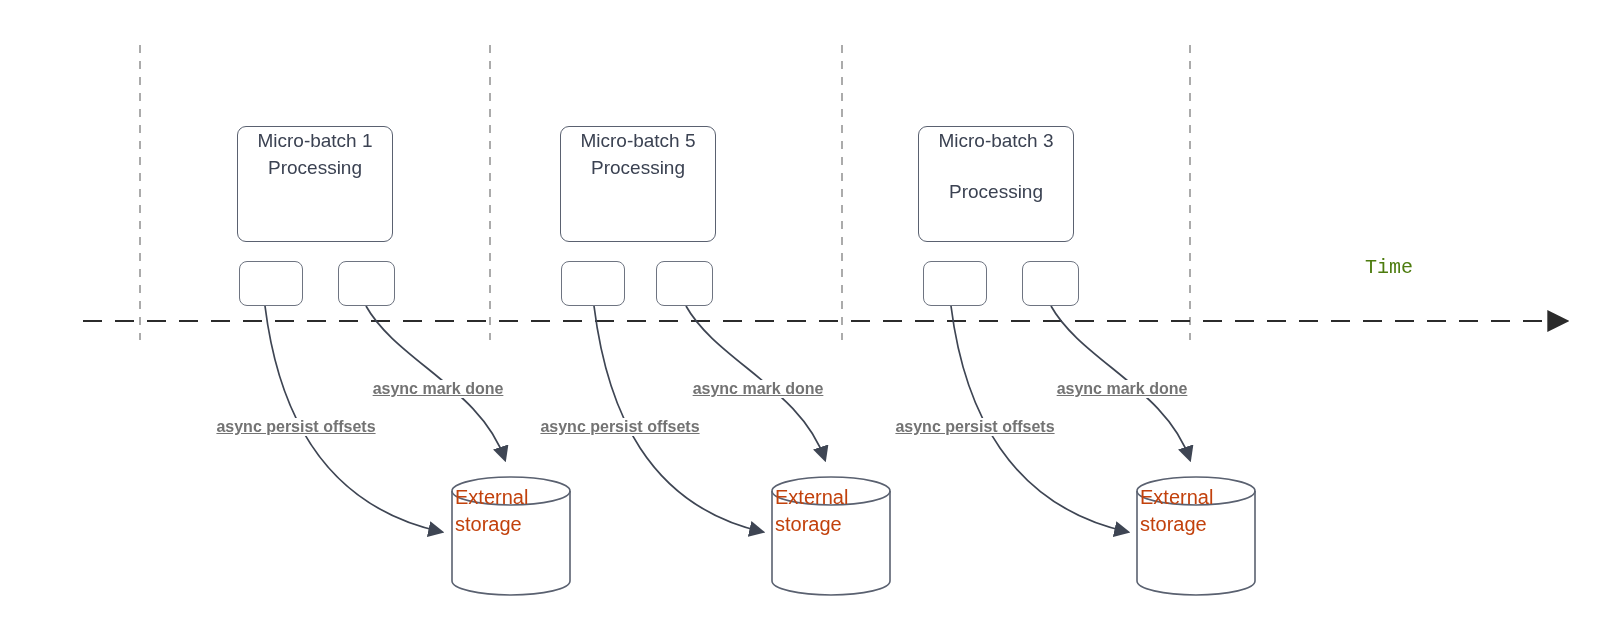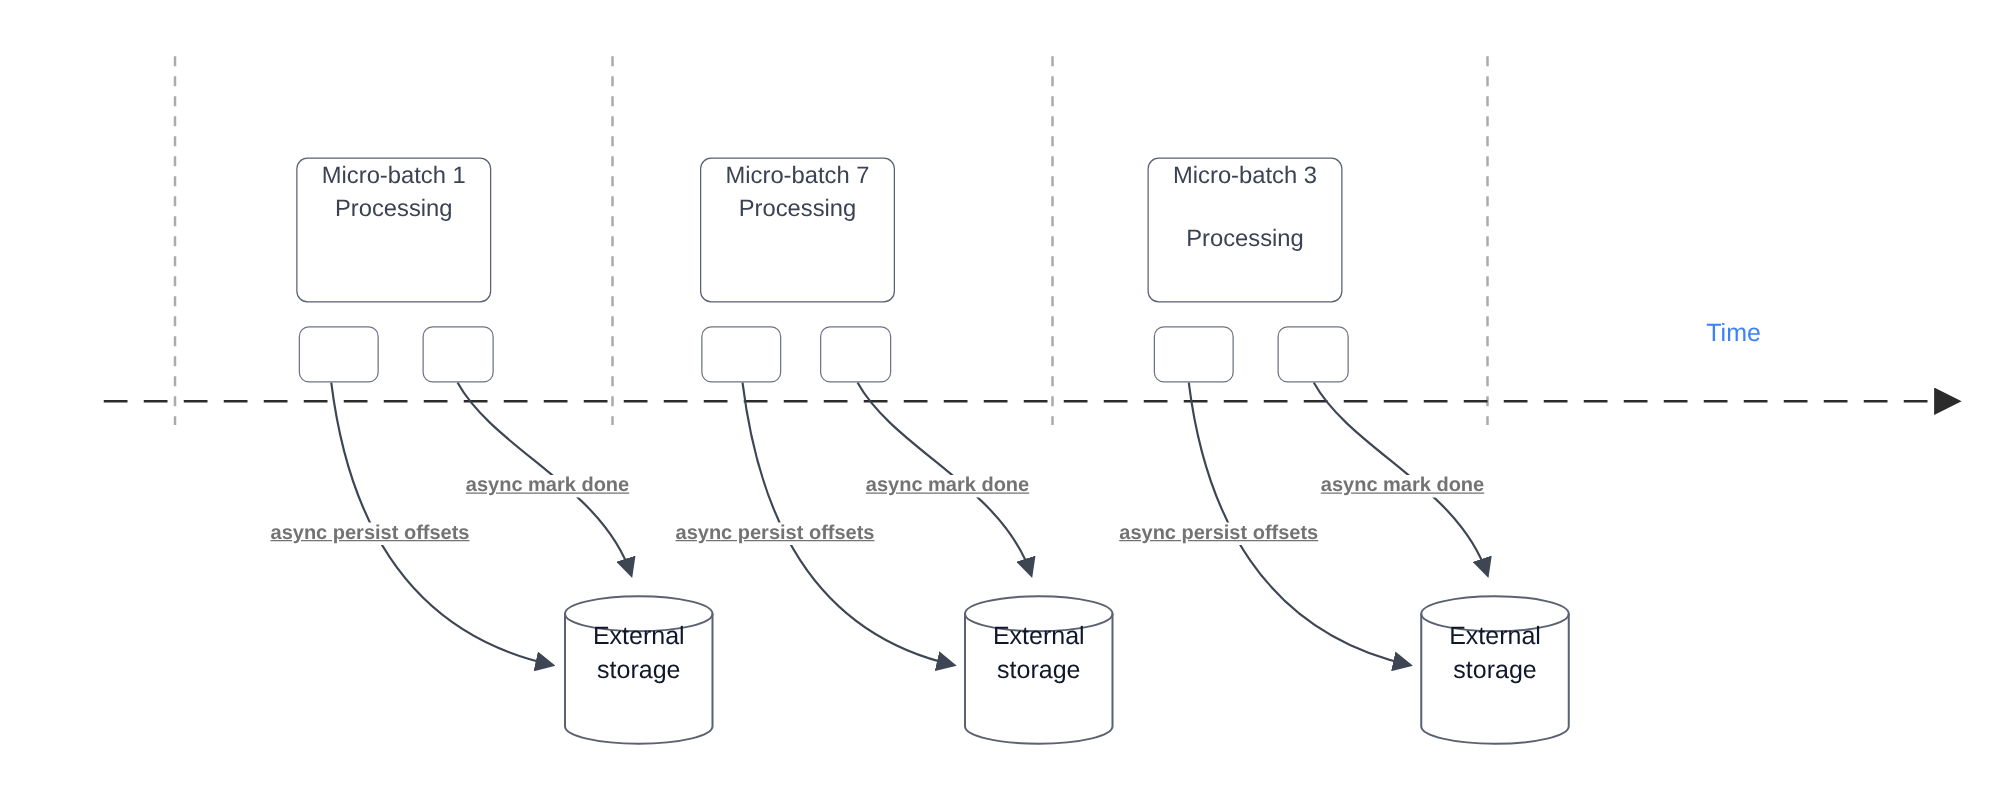--- a/index.html
+++ b/index.html
@@ -54,36 +54,37 @@
     background: #ffffff;
     padding: 0 3px;
     white-space: nowrap;
     z-index: 3;
     text-decoration: underline;
   }
   .persist-label { top: 418px; }
   .mark-label { top: 380px; }
   .storage-label {
     position: absolute;
-    top: 496px;
+    top: 484px;
     width: 112px;
     transform: translateX(-50%);
-    text-align: center;
+    text-align: left;
     font-size: 20px;
     line-height: 27px;
-    color: #0f172a;
+    color: #c2410c;
     z-index: 3;
   }
   .time-label {
     position: absolute;
     left: 1365px;
     top: 256px;
     font-size: 20px;
-    color: #3b82f6;
+    color: #4d7c0f;
     z-index: 2;
+    font-family: Liberation Mono, monospace;
   }
 </style>
 </head>
 <body>
 
 <div class="canvas">
 
   <svg class="layer" viewBox="0 0 1600 642" xmlns="http://www.w3.org/2000/svg">
     <defs>
       <marker id="ah" viewBox="0 0 10 10" refX="8.5" refY="5" markerWidth="9.5" markerHeight="9.5" orient="auto-start-reverse">
@@ -130,21 +131,21 @@
     <span>Micro-batch 1</span>
     <span>Processing</span>
   </div>
   <div class="mini-box mini-a" style="left:239px;"></div>
   <div class="mini-box mini-b" style="left:338px;"></div>
   <div class="async-label persist-label" style="left:296px;">async persist offsets</div>
   <div class="async-label mark-label" style="left:438px;">async mark done</div>
   <div class="storage-label" style="left:511px;">External storage</div>
 
   <div class="proc-box" style="left:560px;">
-    <span>Micro-batch 7</span>
+    <span>Micro-batch 5</span>
     <span>Processing</span>
   </div>
   <div class="mini-box mini-a" style="left:561px;"></div>
   <div class="mini-box mini-b" style="left:656px;"></div>
   <div class="async-label persist-label" style="left:620px;">async persist offsets</div>
   <div class="async-label mark-label" style="left:758px;">async mark done</div>
   <div class="storage-label" style="left:831px;">External storage</div>
 
   <div class="proc-box" style="left:918px;gap:24px;">
     <span>Micro-batch 3</span>

